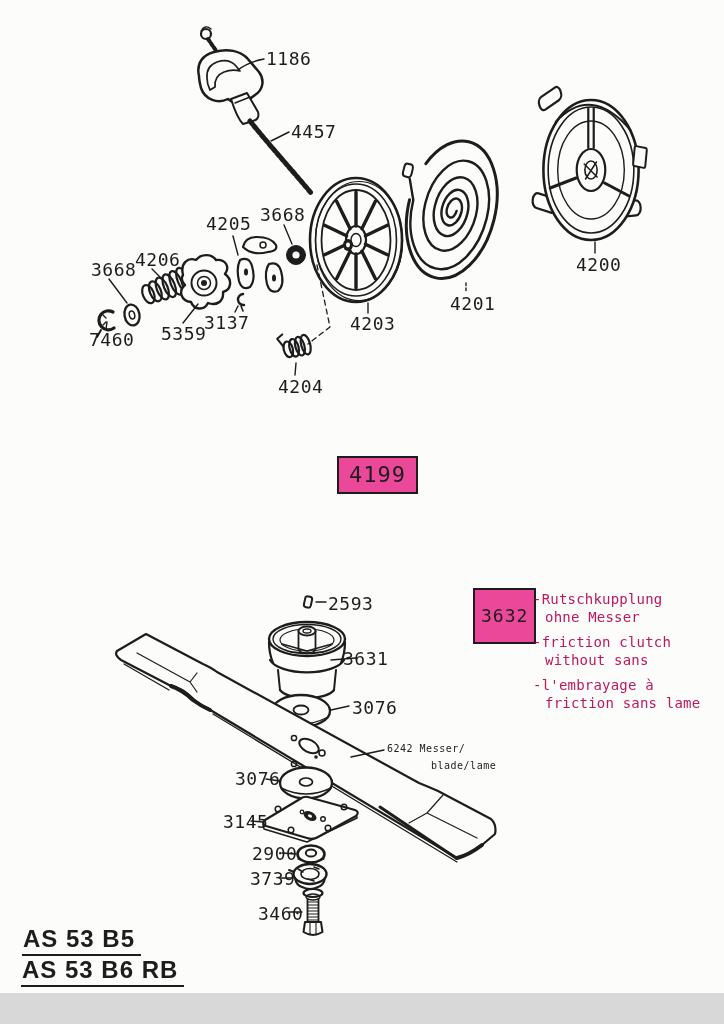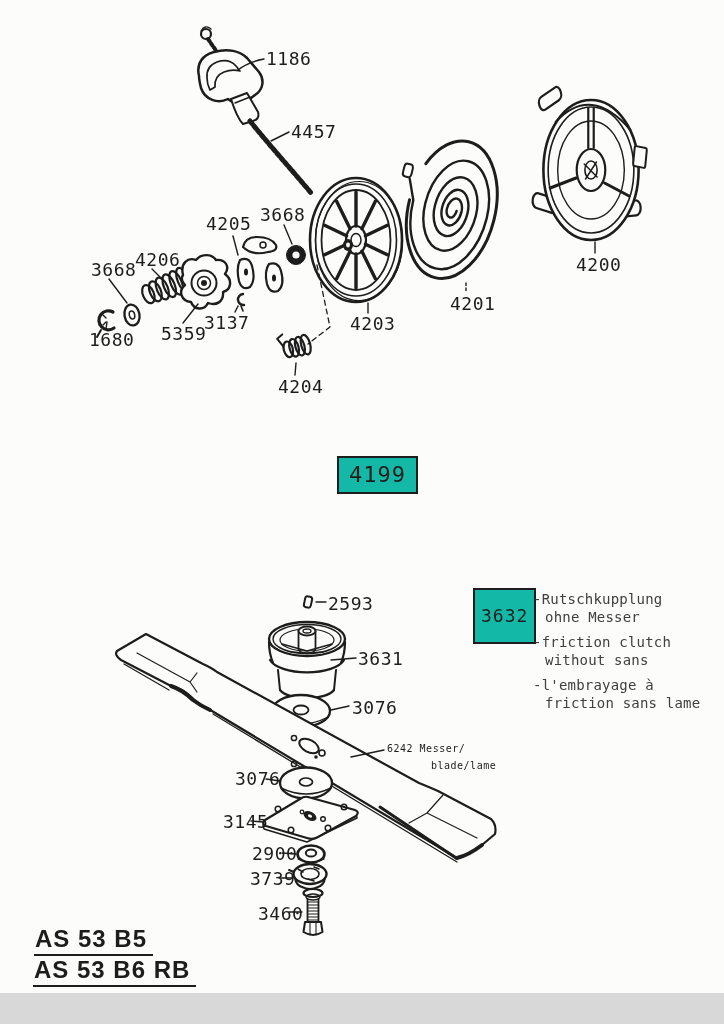--- a/index.html
+++ b/index.html
@@ -3,26 +3,26 @@
 <meta charset="utf-8">
 <style>
   html,body{margin:0;padding:0;background:#d8d8d8;}
   #page{position:relative;width:724px;height:993px;background:#fcfcfb;overflow:hidden;
         font-family:"DejaVu Sans Mono",monospace;color:#1d1d1d;}
   #art{position:absolute;left:0;top:0;}
   .lbl{position:absolute;font:18px/1 "DejaVu Sans Mono",monospace;letter-spacing:.5px;
        color:#1d1d1d;white-space:nowrap;}
   .lbl-sm{font-size:10px;}
   .note{position:absolute;font:14px/1 "DejaVu Sans Mono",monospace;letter-spacing:.2px;
-        color:#404040;white-space:nowrap;}
-  .boxed{position:absolute;border:2.5px solid #1d1d1d;background:#14b8a6;
+        color:#be185d;white-space:nowrap;}
+  .boxed{position:absolute;border:2.5px solid #1d1d1d;background:#ec4899;
          font:22px/1 "DejaVu Sans Mono",monospace;letter-spacing:1px;padding:6px 10px;}
   .boxed.small{font-size:18px;padding:17px 6px;border-width:2px;}
   .model{position:absolute;font:700 24px/1 "Liberation Sans",sans-serif;letter-spacing:1px;
-         color:#1d1d1d;border-bottom:2.5px solid #1d1d1d;padding:0 6px 3px 1px;white-space:nowrap;margin-left:12px;}
+         color:#1d1d1d;border-bottom:2.5px solid #1d1d1d;padding:0 6px 3px 1px;white-space:nowrap;}
 </style>
 </head>
 <body>
 
 <div id="page">
 
 <svg id="art" width="724" height="1024" viewBox="0 0 724 1024">
 <g fill="none" stroke="#1d1d1d" stroke-linecap="round" stroke-linejoin="round">
 
   <g>
@@ -229,32 +229,32 @@
   </g>
 </g>
 </svg>
 
 <span class="lbl" style="left:266px;top:50px">1186</span>
 <span class="lbl" style="left:291px;top:123px">4457</span>
 <span class="lbl" style="left:206px;top:215px">4205</span>
 <span class="lbl" style="left:260px;top:206px">3668</span>
 <span class="lbl" style="left:135px;top:251px">4206</span>
 <span class="lbl" style="left:91px;top:261px">3668</span>
-<span class="lbl" style="left:89px;top:331px">1680</span>
+<span class="lbl" style="left:89px;top:331px">7460</span>
 <span class="lbl" style="left:161px;top:325px">5359</span>
 <span class="lbl" style="left:204px;top:314px">3137</span>
 <span class="lbl" style="left:278px;top:378px">4204</span>
 <span class="lbl" style="left:350px;top:315px">4203</span>
 <span class="lbl" style="left:450px;top:295px">4201</span>
 <span class="lbl" style="left:576px;top:256px">4200</span>
 
 <div class="boxed" style="left:337px;top:456px">4199</div>
 
 <span class="lbl" style="left:328px;top:595px">2593</span>
-<span class="lbl" style="left:358px;top:650px">3631</span>
+<span class="lbl" style="left:343px;top:650px">3631</span>
 <span class="lbl" style="left:352px;top:699px">3076</span>
 <span class="lbl lbl-sm" style="left:387px;top:744px">6242 Messer/</span>
 <span class="lbl lbl-sm" style="left:431px;top:761px">blade/lame</span>
 <span class="lbl" style="left:235px;top:770px">3076</span>
 <span class="lbl" style="left:223px;top:813px">3145</span>
 <span class="lbl" style="left:252px;top:845px">2900</span>
 <span class="lbl" style="left:250px;top:870px">3739</span>
 <span class="lbl" style="left:258px;top:905px">3460</span>
 
 <div class="boxed small" style="left:473px;top:588px">3632</div>

